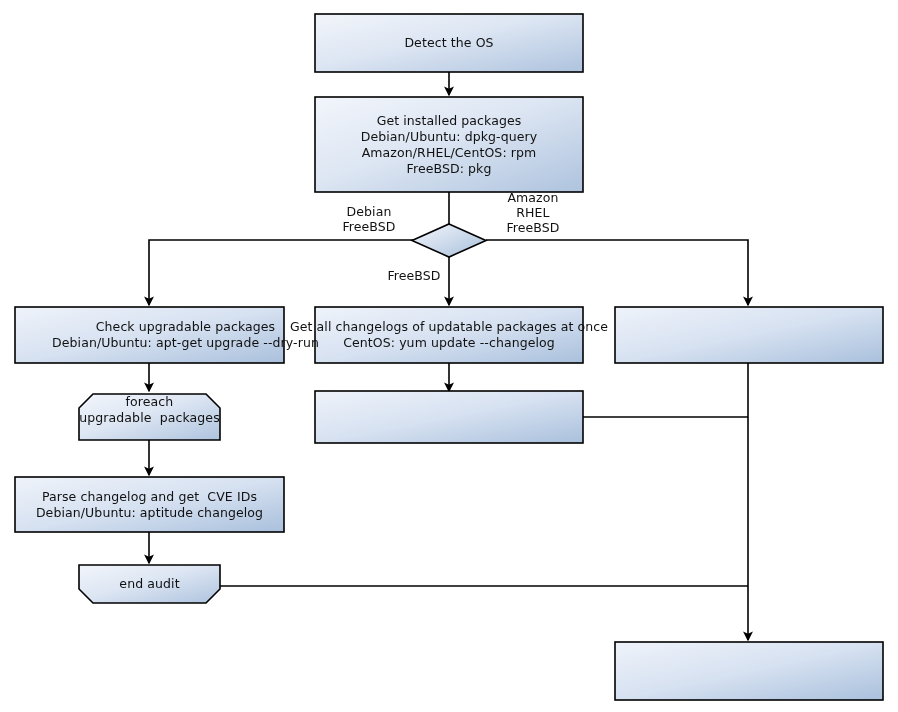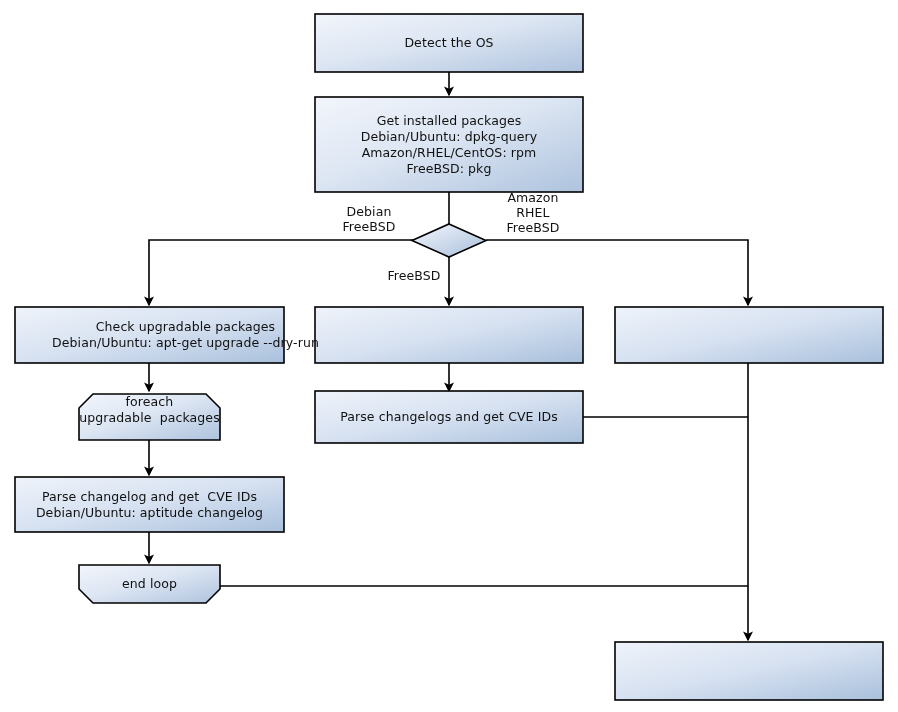--- a/index.html
+++ b/index.html
@@ -126,31 +126,32 @@
   <div class="node-label" style="left:315px; top:14px; width:268px; height:58px;">Detect the OS</div>
 
   <div class="node-label" style="left:315px; top:97px; width:268px; height:95px;">Get installed packages
 Debian/Ubuntu: dpkg-query
 Amazon/RHEL/CentOS: rpm
 FreeBSD: pkg</div>
 
   <div class="node-label" style="left:15px; top:307px; width:269px; height:56px;margin-left:36px;">Check upgradable packages
 Debian/Ubuntu: apt-get upgrade --dry-run</div>
 
+  <div class="node-label" style="left:309px; top:307px; width:280px; height:56px;">Get all changelogs of updatable packages at once
+CentOS: yum update --changelog</div>
 
 
   <div class="node-label" style="left:79px; top:394px; width:141px; height:32px;">foreach
 upgradable  packages</div>
 
-  <div class="node-label" style="left:315px; top:391px; width:268px; height:52px;">Parse changelogs and get CVE IDs</div>
 
   <div class="node-label" style="left:15px; top:477px; width:269px; height:55px;border-radius:20px;">Parse changelog and get  CVE IDs
 Debian/Ubuntu: aptitude changelog</div>
 
-  <div class="node-label" style="left:79px; top:565px; width:141px; height:38px;">end loop</div>
+  <div class="node-label" style="left:79px; top:565px; width:141px; height:38px;">end audit</div>
 
 
   <div class="edge-label" style="left:330px; top:204px; width:78px;">Debian
 FreeBSD</div>
 
   <div class="edge-label" style="left:493px; top:190px; width:80px;">Amazon
 RHEL
 FreeBSD</div>
 
   <div class="edge-label" style="left:386px; top:268px; width:56px;">FreeBSD</div>

